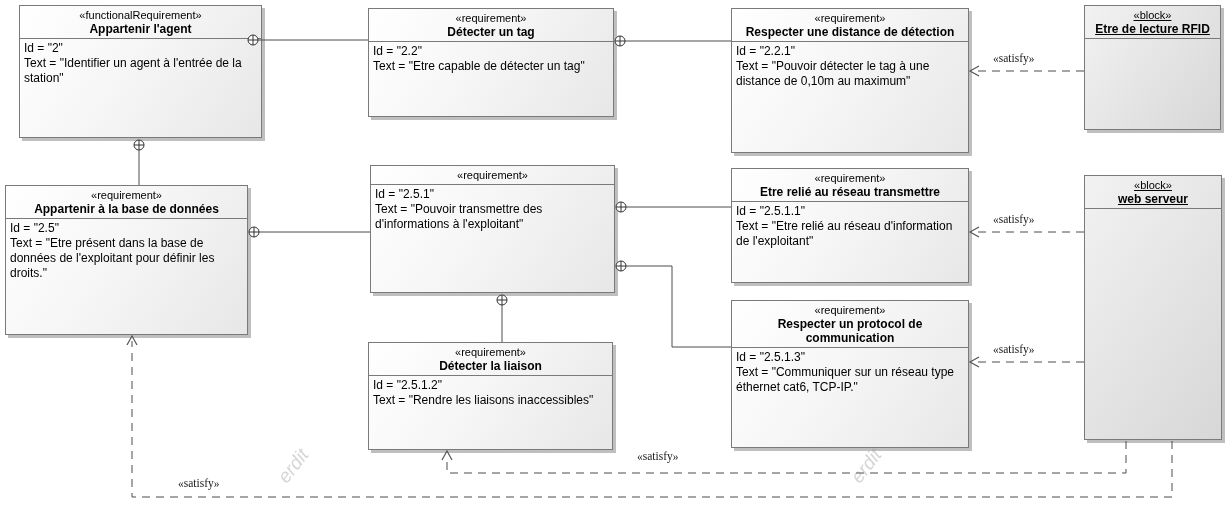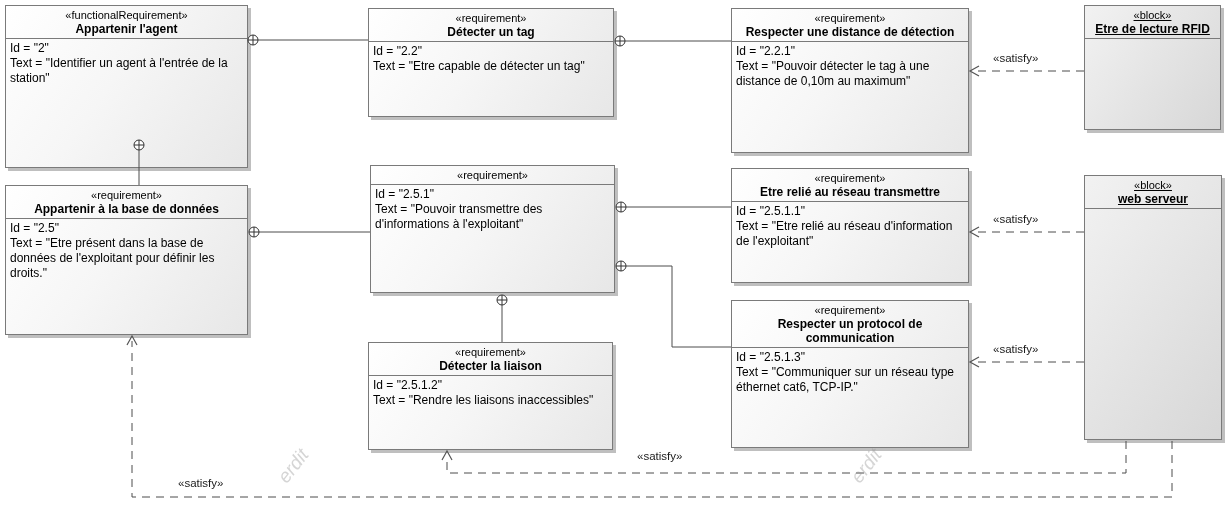--- a/index.html
+++ b/index.html
@@ -6,36 +6,36 @@
   .canvas{position:relative;width:1228px;height:506px;background:#ffffff;overflow:hidden;
           font-family:"Liberation Sans","DejaVu Sans",sans-serif;color:#000;}
   .node{position:absolute;border:1px solid #7a7a7a;
         background:linear-gradient(125deg,#ffffff 0%,#f6f6f6 45%,#e7e7e7 100%);
         box-shadow:3px 3px 0 rgba(128,128,128,.5);box-sizing:border-box;}
   .node.block{background:linear-gradient(125deg,#f2f2f2 0%,#e6e6e6 45%,#d7d7d7 100%);text-decoration:underline;}
   .hdr{border-bottom:1px solid #7a7a7a;text-align:center;padding:3px 2px 2px;}
   .stereo{font-size:11px;line-height:13px;}
   .name{font-size:12px;font-weight:bold;line-height:14px;}
   .body{padding:2px 4px;font-size:12px;line-height:15px;text-align:left;}
-  .lbl{position:absolute;font-size:11.5px;color:#1a1a1a;white-space:nowrap;}
+  .lbl{position:absolute;font-size:11.5px;color:#1a1a1a;white-space:nowrap;font-family:Liberation Serif, serif;}
   svg.overlay{position:absolute;left:0;top:0;width:1228px;height:506px;pointer-events:none;}
   .solid{stroke:#4d4d4d;stroke-width:1;fill:none;}
   .dash{stroke:#4d4d4d;stroke-width:1;fill:none;stroke-dasharray:8 6;}
   .arrow{stroke:#555;stroke-width:1.2;fill:none;}
   .cross circle{fill:#fff;stroke:#333;stroke-width:1;}
   .cross line{stroke:#333;stroke-width:1;}
   .wm{position:absolute;color:rgba(150,150,150,.4);font-style:italic;font-size:19px;
       transform:rotate(-52deg);white-space:nowrap;}
 </style>
 </head>
 <body>
 
 <div class="canvas">
 
-  <div class="node" style="left:5px;top:5px;width:243px;height:163px;">
+  <div class="node" style="left:19px;top:5px;width:243px;height:133px;">
     <div class="hdr">
       <div class="stereo">«functionalRequirement»</div>
       <div class="name">Appartenir l'agent</div>
     </div>
     <div class="body">
       <div>Id = "2"</div>
       <div>Text = "Identifier un agent à l'entrée de la station"</div>
     </div>
   </div>
 

